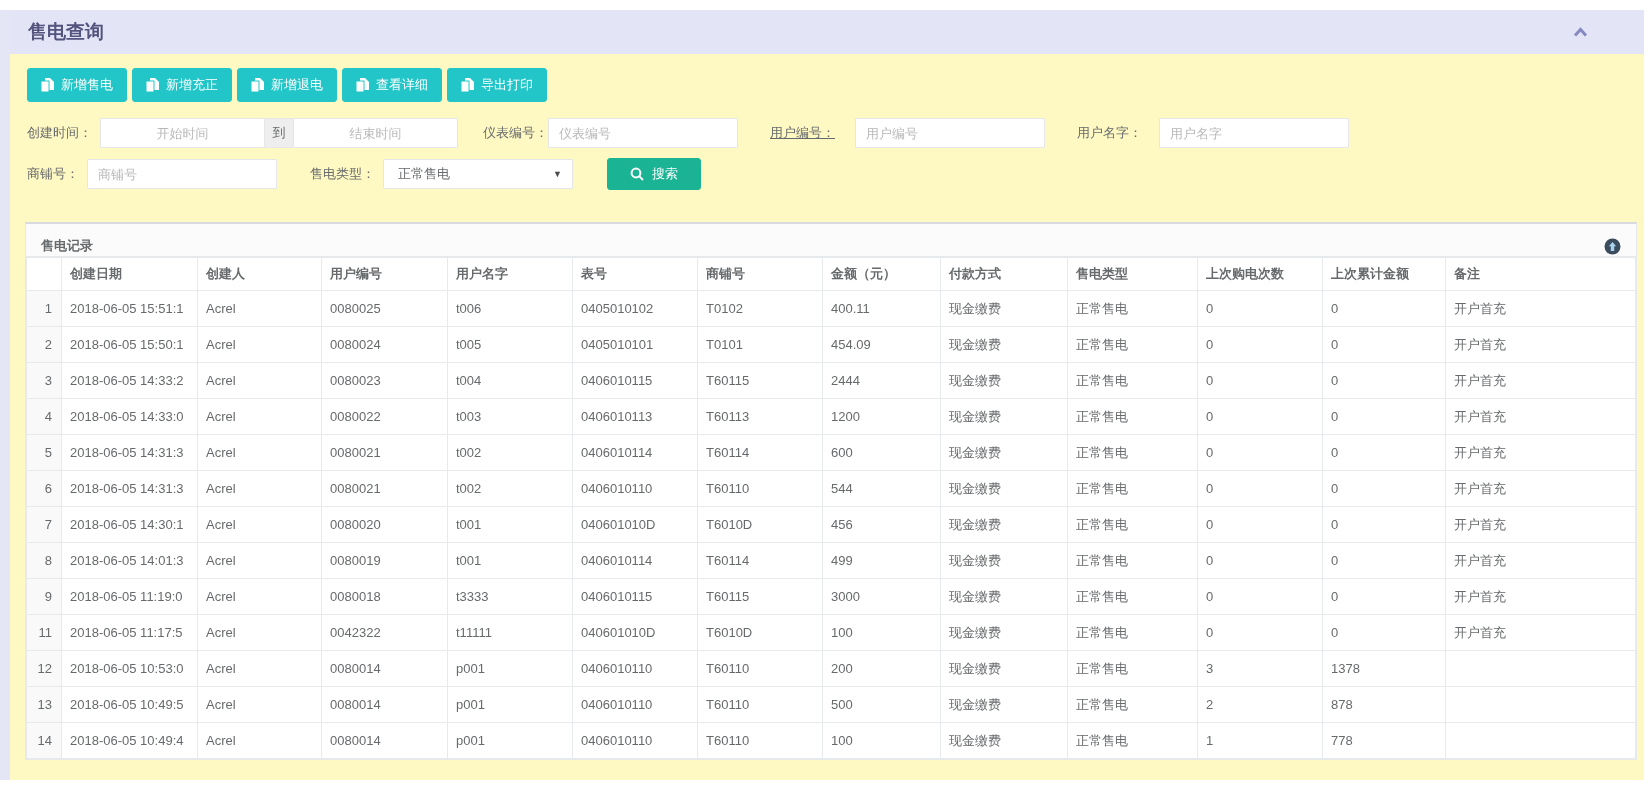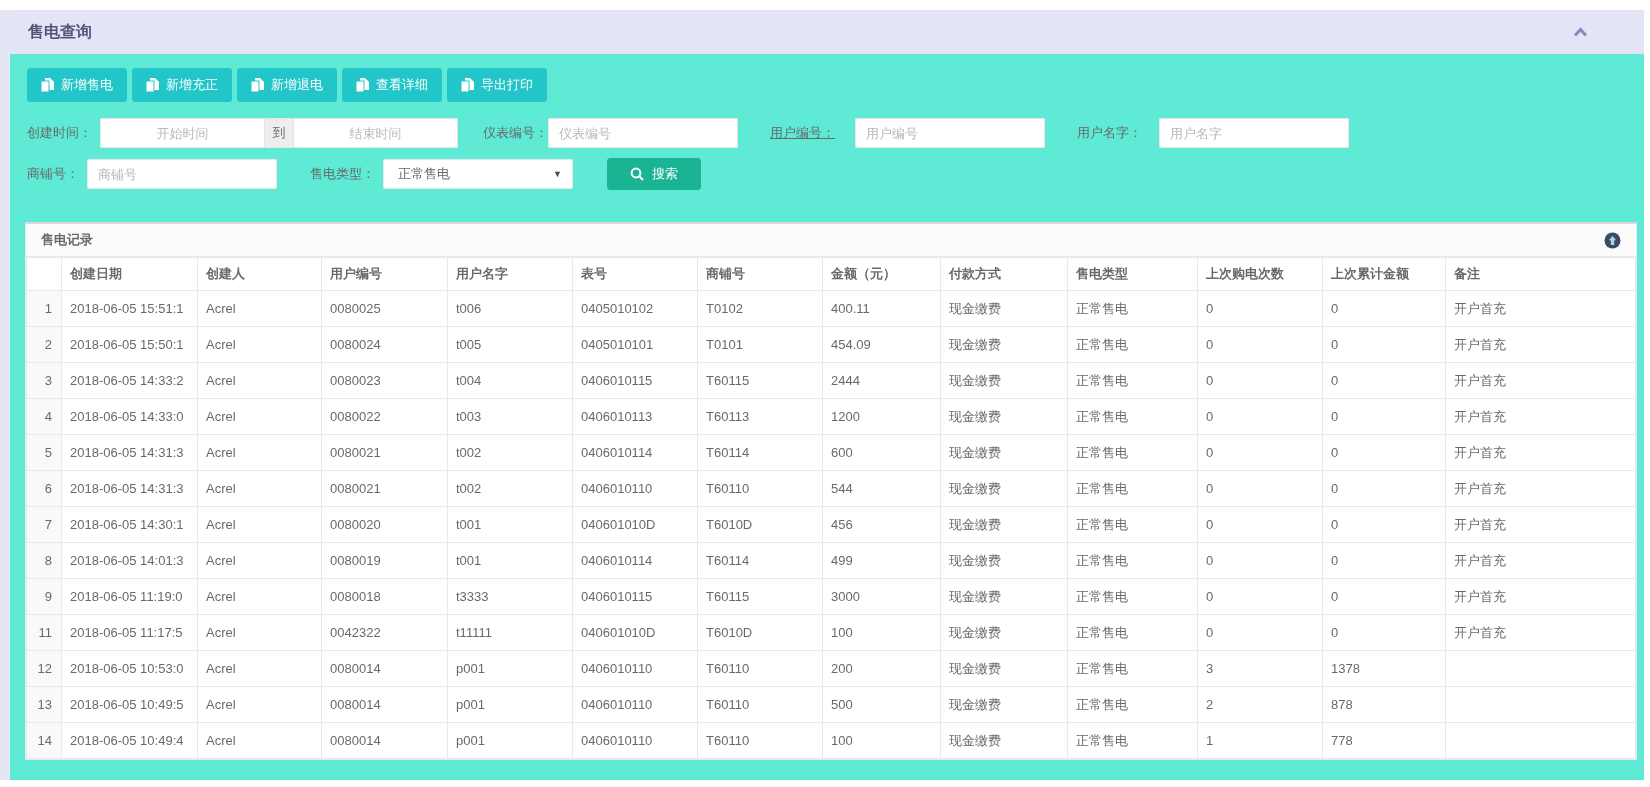--- a/index.html
+++ b/index.html
@@ -14,25 +14,25 @@
   .left-strip {
     position: absolute; left: 0; top: 10px; width: 10px; height: 770px;
     background: #e4e6f5;
   }
   .header-bar {
     position: absolute; left: 10px; top: 10px; width: 1634px; height: 44px;
     background: #e3e4f5;
     display: flex; align-items: center;
     padding: 0 18px;
   }
-  .header-bar .title { font-weight: bold; font-size: 16px; color: #53547e; }
+  .header-bar .title { font-weight: bold; font-size: 19px; color: #53547e; }
   .header-bar .collapse { margin-left: auto; margin-right: 38px; cursor: pointer; display: flex; align-items: center; }
   .content {
     position: absolute; left: 10px; top: 54px; width: 1634px; height: 726px;
-    background: #5eead4;
+    background: #fef9c3;
   }
   
   .toolbar { position: absolute; left: 17px; top: 14px; display: flex; gap: 5px; }
   .btn-teal {
     background: #23c6c8; border: 1px solid #23c6c8; color: #fff;
     height: 34px; padding: 0 13px; border-radius: 3px;
     display: flex; align-items: center; gap: 7px;
     font-size: 13px; cursor: pointer; font-family: inherit;
   }
   
@@ -67,21 +67,21 @@
     font-size: 13px; cursor: pointer; font-family: inherit;
   }
   
   .panel {
     position: absolute; left: 15px; top: 168px; width: 1612px;
     border: 1px solid #e7eaec; border-top: 2px solid #d9dadf;
     background: #fff;
   }
   .panel-title {
     height: 33px; background: #fbfbfb; border-bottom: 1px solid #e7eaec;
-    display: flex; align-items: center; padding: 1px 15px;
+    display: flex; align-items: flex-end; padding: 1px 15px;
   }
   .panel-title .ptext { font-weight: bold; color: #676a6c; font-size: 13px; }
   .panel-title .ptool { margin-left: auto; cursor: pointer; display: flex; align-items: center; }
   table { width: 100%; border-collapse: collapse; table-layout: fixed; }
   th {
     height: 33px; padding: 0 8px; text-align: left; font-weight: bold;
     color: #676a6c; border: 1px solid #e7eaec; background: #fff;
     white-space: nowrap; overflow: hidden; font-size: 13px;
   }
   td {

